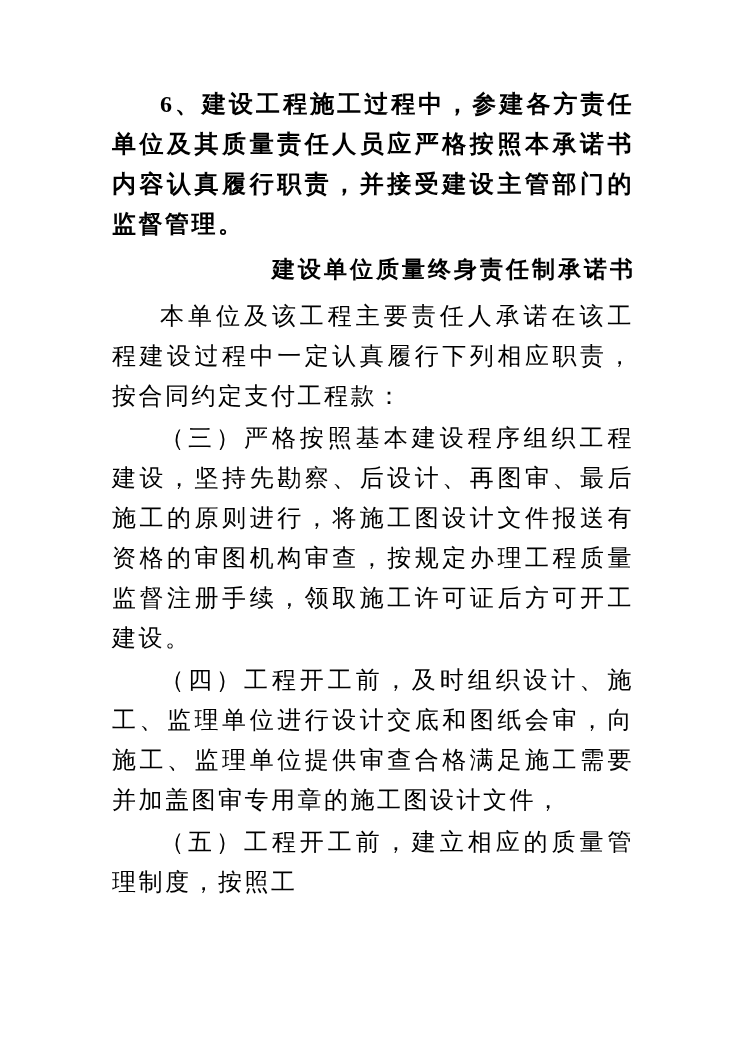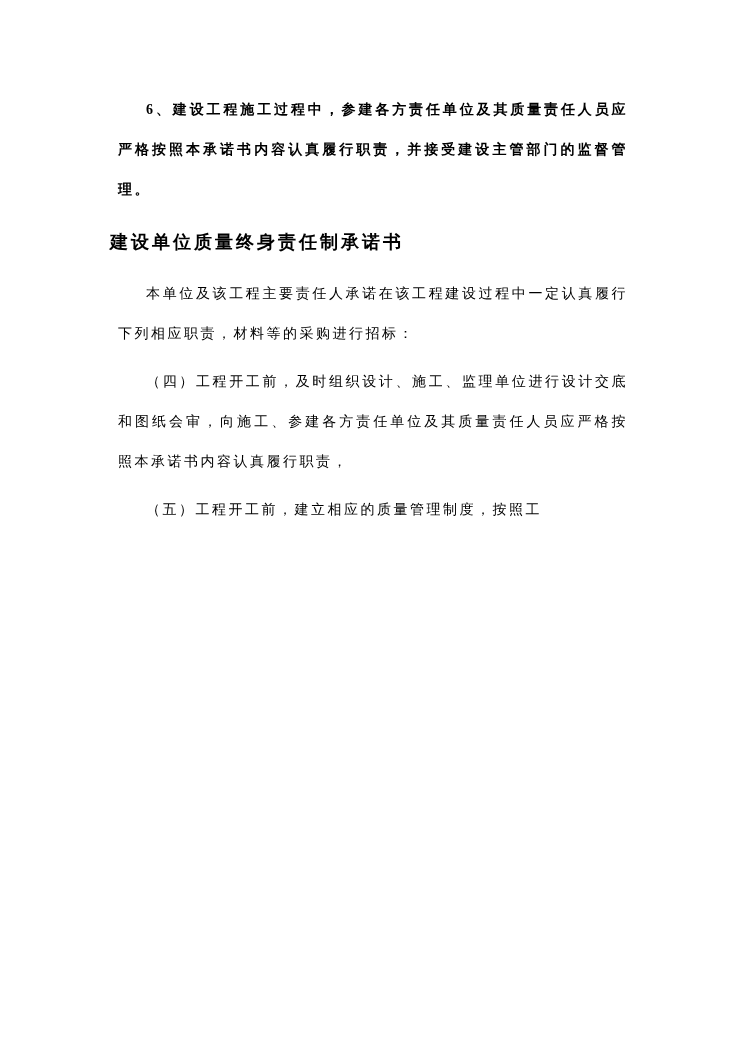--- a/index.html
+++ b/index.html
@@ -12,52 +12,53 @@
     width: 744px;
     height: 1052px;
     box-sizing: border-box;
     background: #ffffff;
     padding: 82px 108px 0 110px;
     font-family: "Liberation Serif", "DejaVu Serif", serif;
     color: #000000;
     overflow: hidden;
   }
   .para {
-    margin: 8px;
-    font-size: 14px;
+    margin: 2px;
+    font-size: 24px;
     line-height: 40px;
     letter-spacing: 2.5px;
     text-align: justify;
     text-indent: 2em;
   }
   .para.bold {
     font-weight: bold;
   }
   .doc-title {
     margin: 2px 0 2px 0;
-    font-size: 18px;
+    font-size: 23px;
     font-weight: bold;
-    text-align: left;
+    text-align: right;
     text-indent: 0;
     letter-spacing: 3px;
     line-height: 48px;
     font-family: "Liberation Serif", "DejaVu Serif", serif;
   }
 </style>
 </head>
 <body>
 
 <div class="page">
 
   <p class="para bold">6、建设工程施工过程中，参建各方责任单位及其质量责任人员应严格按照本承诺书内容认真履行职责，并接受建设主管部门的监督管理。</p>
 
   <h1 class="doc-title">建设单位质量终身责任制承诺书</h1>
 
-  <p class="para">本单位及该工程主要责任人承诺在该工程建设过程中一定认真履行下列相应职责，材料等的采购进行招标：</p>
+  <p class="para">本单位及该工程主要责任人承诺在该工程建设过程中一定认真履行下列相应职责，按合同约定支付工程款：</p>
 
 
 
+  <p class="para">（三）严格按照基本建设程序组织工程建设，坚持先勘察、后设计、再图审、最后施工的原则进行，将施工图设计文件报送有资格的审图机构审查，按规定办理工程质量监督注册手续，领取施工许可证后方可开工建设。</p>
 
-  <p class="para">（四）工程开工前，及时组织设计、施工、监理单位进行设计交底和图纸会审，向施工、参建各方责任单位及其质量责任人员应严格按照本承诺书内容认真履行职责，</p>
+  <p class="para">（四）工程开工前，及时组织设计、施工、监理单位进行设计交底和图纸会审，向施工、监理单位提供审查合格满足施工需要并加盖图审专用章的施工图设计文件，</p>
 
   <p class="para">（五）工程开工前，建立相应的质量管理制度，按照工</p>
 
 </div>
 
 </body></html>

